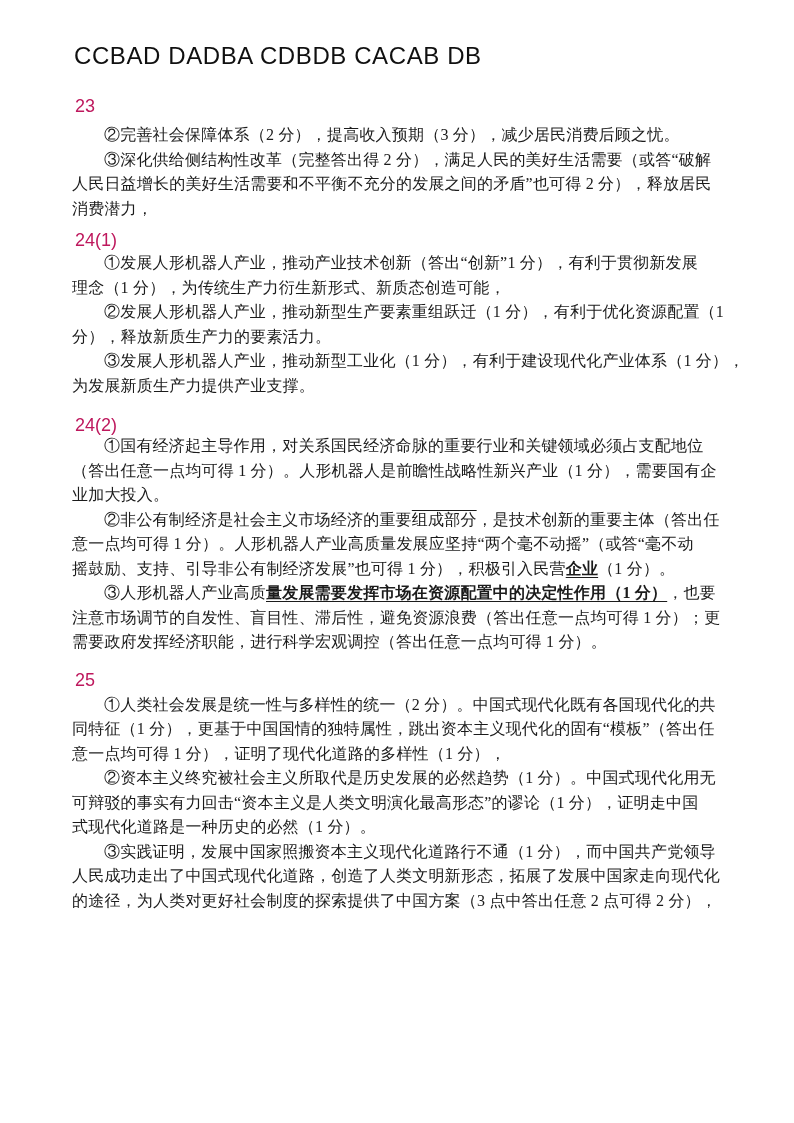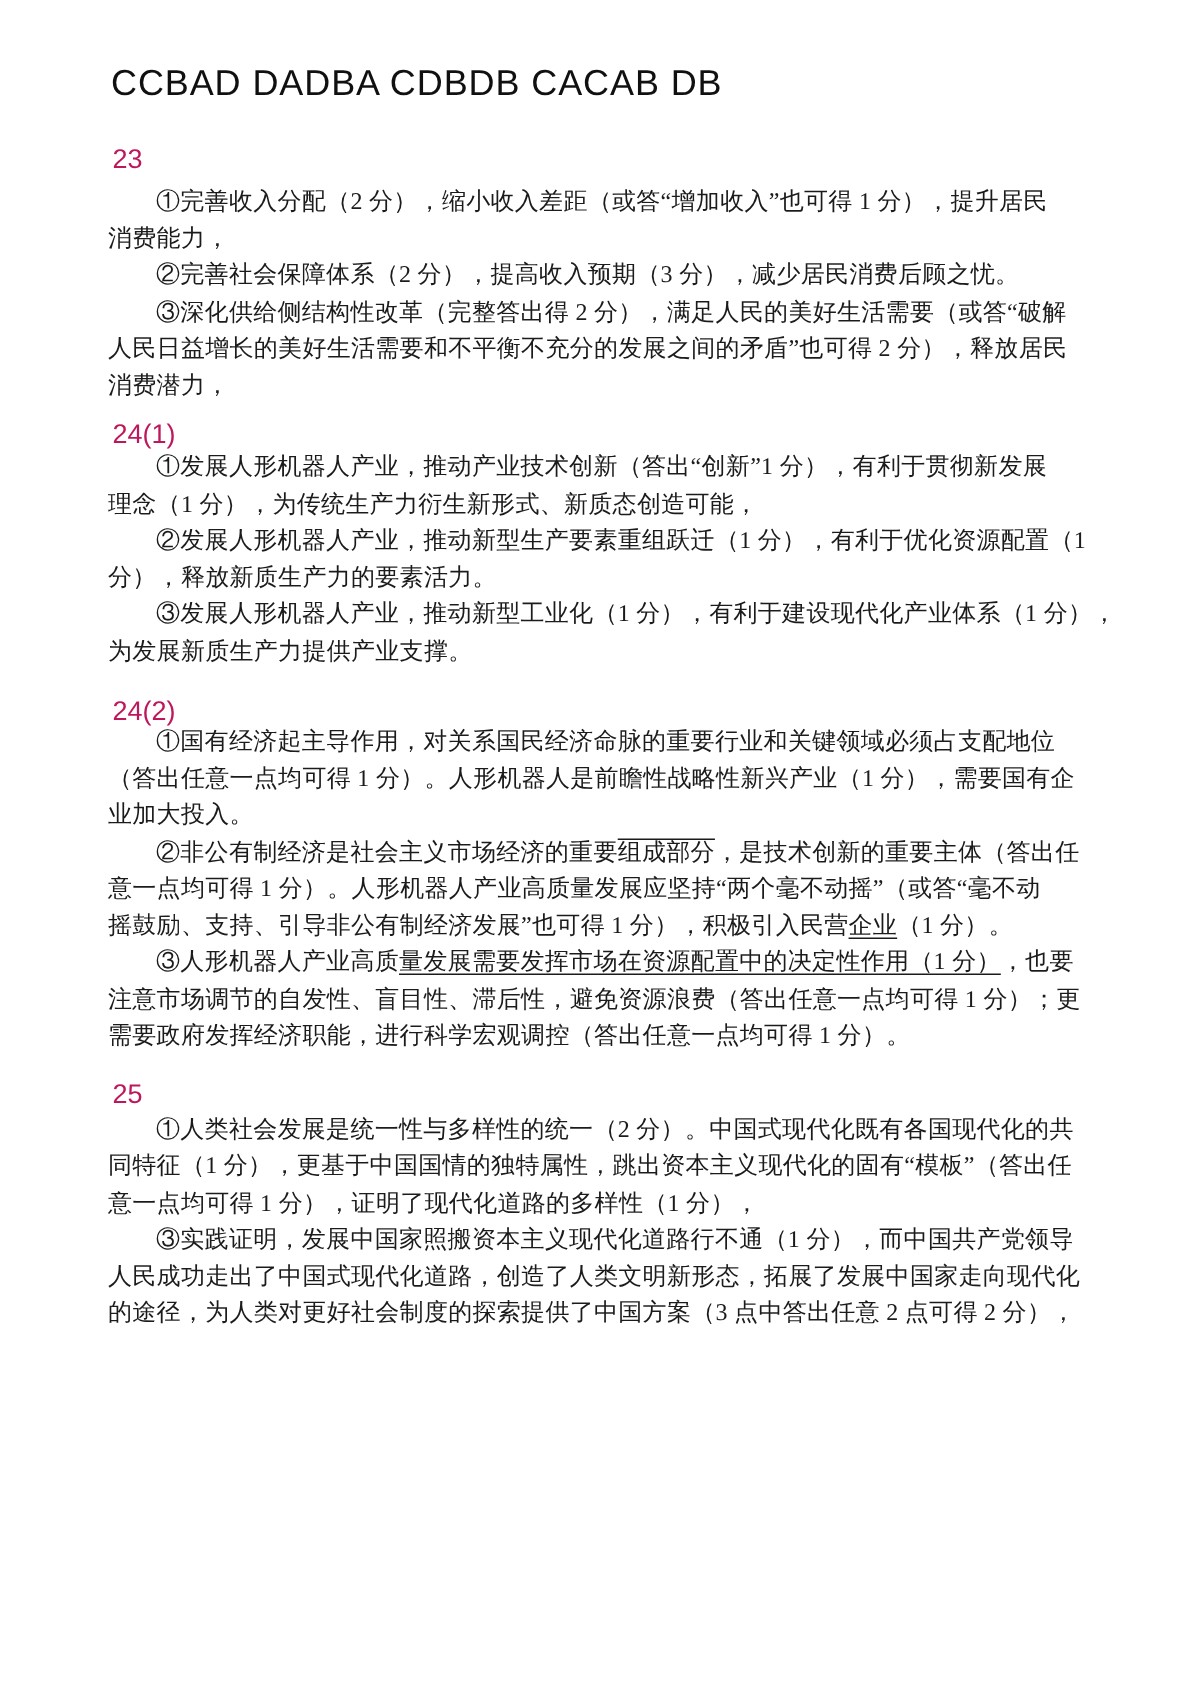--- a/index.html
+++ b/index.html
@@ -35,43 +35,41 @@
   }
   .para {
     margin: 0;
     font-size: 16px;
     line-height: 24.5px;
     text-indent: 32px;
     white-space: pre-line;
     text-align: left;
     letter-spacing: 0.2px;
   }
-  .u { text-decoration: underline; text-underline-offset: 3px; text-decoration-thickness: 1px; }
+  .u { text-decoration: underline; text-underline-offset: 3px; text-decoration-thickness: 1px; font-weight: bold; }
   .o { text-decoration: overline; text-decoration-thickness: 1px; }
   .sec-23   { margin-top: 30px; }
   .sec-23   .section-label { margin-bottom: 8px; }
   .sec-24-1 { margin-top: 10px; }
   .sec-24-1 .section-label { margin-bottom: 2px; }
   .sec-24-2 { margin-top: 18px; }
   .sec-24-2 .section-label { margin-bottom: 0; }
   .sec-25   { margin-top: 16px; }
   .sec-25   .section-label { margin-bottom: 4px; }
 </style>
 </head>
 <body>
 
 <div class="page">
   <div class="mcq-header">CCBAD DADBA CDBDB CACAB DB</div>
 
   <div class="content">
 
     <section class="answer-section sec-23">
       <div class="section-label">23</div>
-      <p class="para">①完善收入分配（2 分），缩小收入差距（或答“增加收入”也可得 1 分），提升居民
-消费能力，</p>
       <p class="para">②完善社会保障体系（2 分），提高收入预期（3 分），减少居民消费后顾之忧。</p>
       <p class="para">③深化供给侧结构性改革（完整答出得 2 分），满足人民的美好生活需要（或答“破解
 人民日益增长的美好生活需要和不平衡不充分的发展之间的矛盾”也可得 2 分），释放居民
 消费潜力，</p>
     </section>
 
     <section class="answer-section sec-24-1">
       <div class="section-label">24(1)</div>
       <p class="para">①发展人形机器人产业，推动产业技术创新（答出“创新”1 分），有利于贯彻新发展
 理念（1 分），为传统生产力衍生新形式、新质态创造可能，</p>
@@ -92,19 +90,22 @@
       <p class="para"><span>③人形机器人产业高质</span><span class="u">量发展需要发挥市场在资源配置中的决定性作用（1 分）</span><span>，也要
 注意市场调节的自发性、盲目性、滞后性，避免资源浪费（答出任意一点均可得 1 分）；更
 需要政府发挥经济职能，进行科学宏观调控（答出任意一点均可得 1 分）。</span></p>
     </section>
 
     <section class="answer-section sec-25">
       <div class="section-label">25</div>
       <p class="para">①人类社会发展是统一性与多样性的统一（2 分）。中国式现代化既有各国现代化的共
 同特征（1 分），更基于中国国情的独特属性，跳出资本主义现代化的固有“模板”（答出任
 意一点均可得 1 分），证明了现代化道路的多样性（1 分），</p>
+      <p class="para">②资本主义终究被社会主义所取代是历史发展的必然趋势（1 分）。中国式现代化用无
+可辩驳的事实有力回击“资本主义是人类文明演化最高形态”的谬论（1 分），证明走中国
+式现代化道路是一种历史的必然（1 分）。</p>
       <p class="para">③实践证明，发展中国家照搬资本主义现代化道路行不通（1 分），而中国共产党领导
 人民成功走出了中国式现代化道路，创造了人类文明新形态，拓展了发展中国家走向现代化
 的途径，为人类对更好社会制度的探索提供了中国方案（3 点中答出任意 2 点可得 2 分），</p>
     </section>
 
   </div>
 </div>
 
 </body></html>

